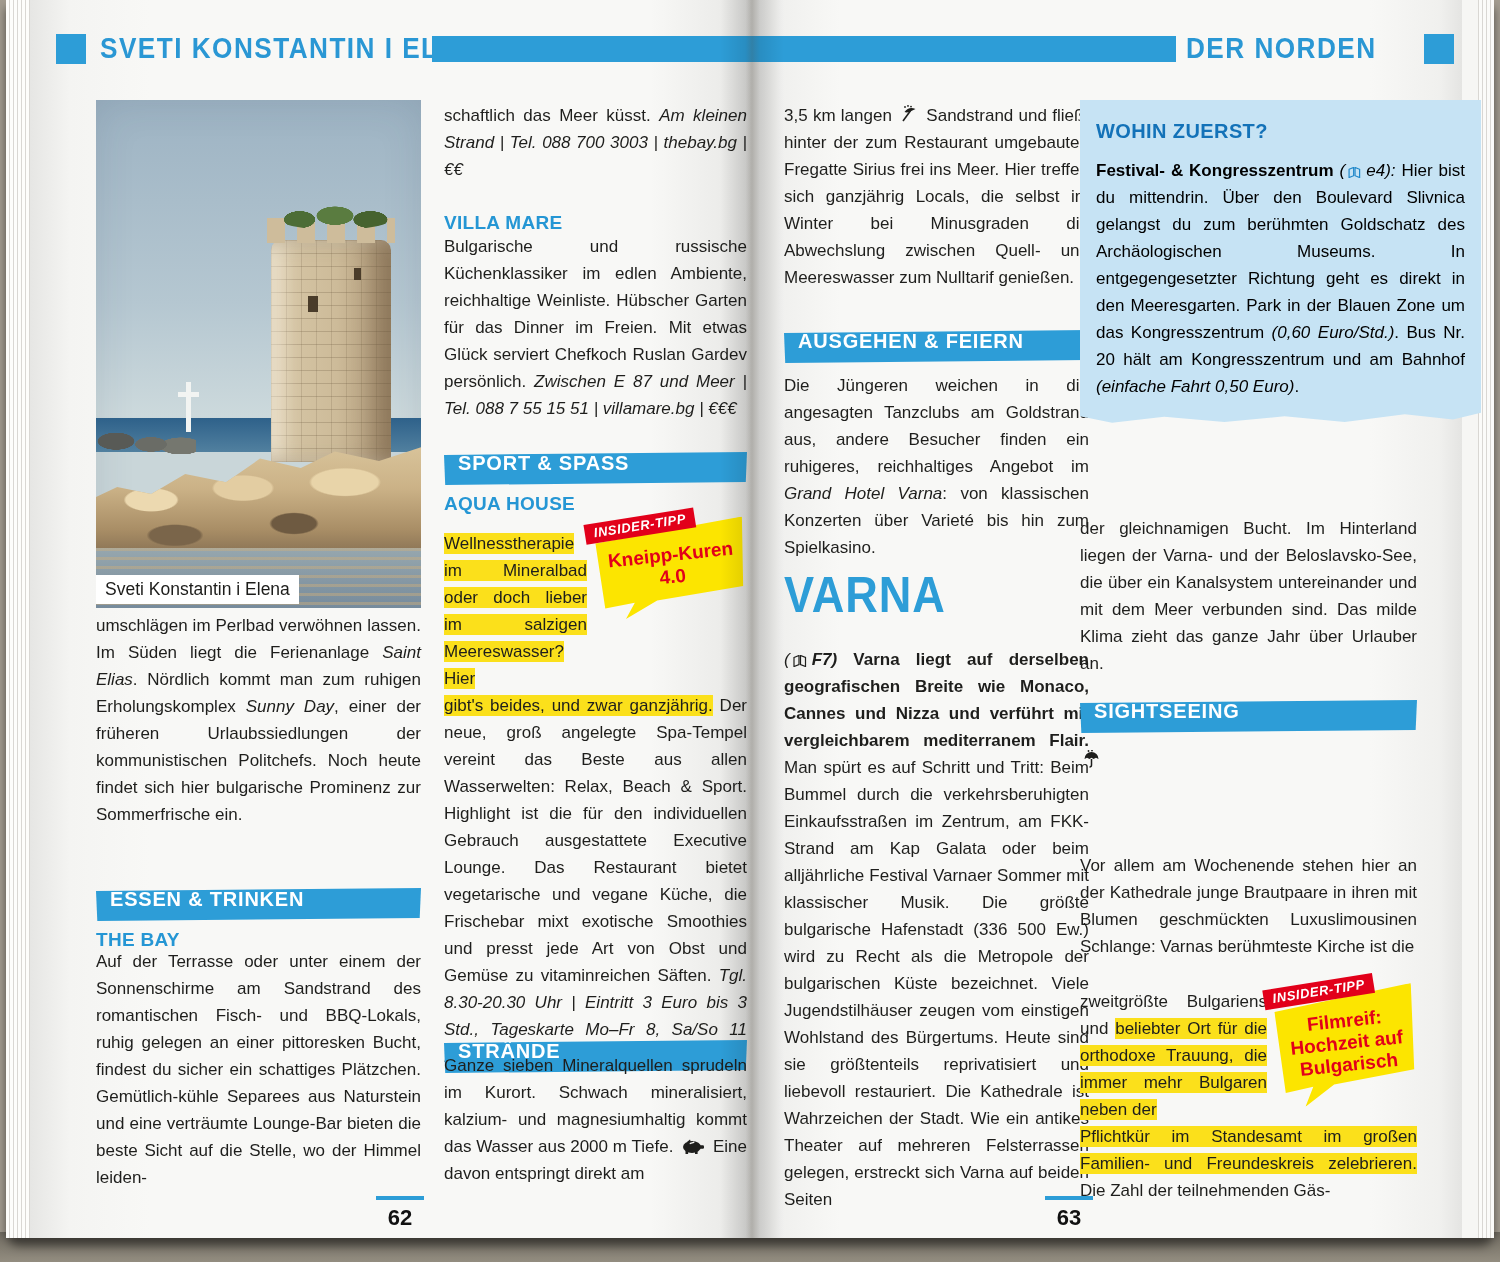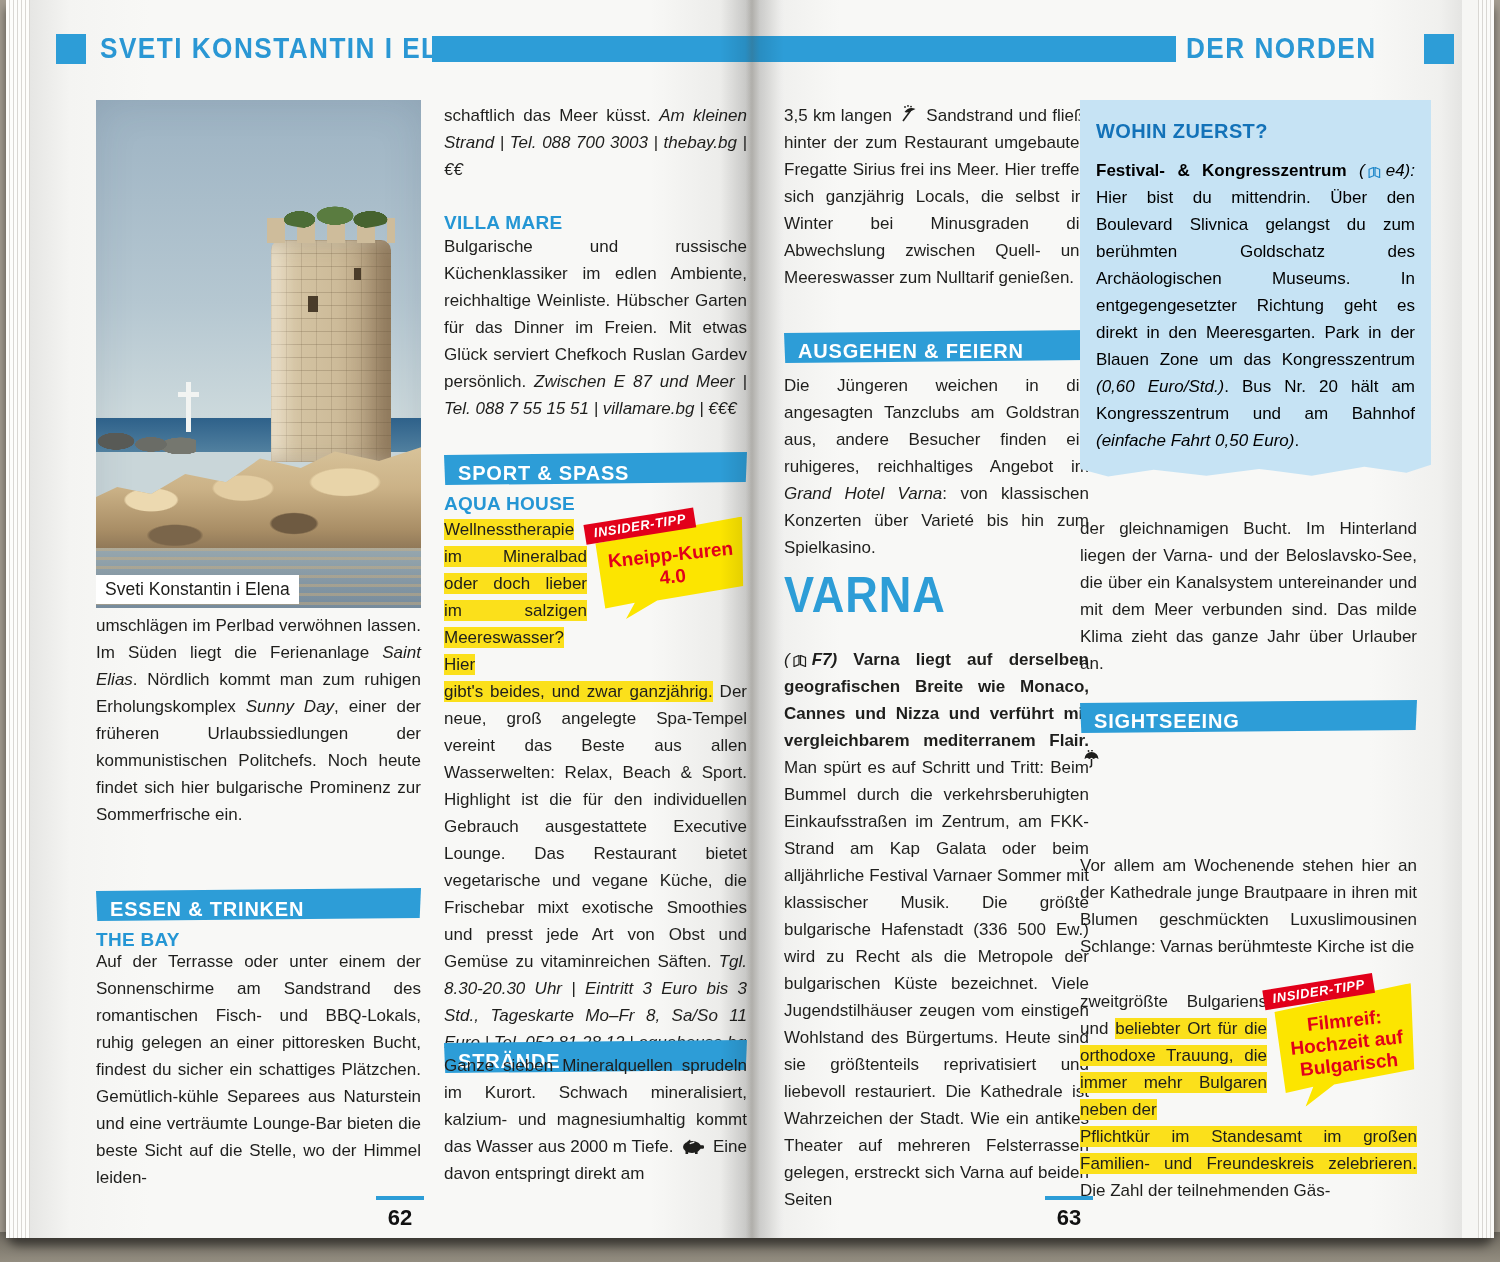--- a/index.html
+++ b/index.html
@@ -26,21 +26,21 @@
   .hdr-sq{position:absolute;width:30px;height:30px;background:#2d9dd7;}
   .hdr-bar{position:absolute;height:26px;background:#2d9dd7;}
   .page-title{position:absolute;font-size:27px;font-weight:700;color:#2a97d4;
         letter-spacing:1.5px;transform:scale(.97,1.1);transform-origin:left top;white-space:nowrap;}
   
   .col{position:absolute;}
   .body-text{font-size:17px;line-height:27px;text-align:justify;hyphens:auto;}
   .it{font-style:italic;}
   .bd{font-weight:700;}
   .hl{background:#fbe01b;box-decoration-break:clone;-webkit-box-decoration-break:clone;padding:1px 0;}
-  .bar{position:absolute;height:33px;background:#2d9dd7;color:#fff;display:flex;align-items:flex-end;
+  .bar{position:absolute;height:33px;background:#2d9dd7;color:#fff;display:flex;align-items:flex-start;
        padding-left:14px;font-size:20px;font-weight:700;letter-spacing:.8px;box-sizing:border-box;
        clip-path:polygon(0 9%,100% 0,99.6% 91%,.4% 100%);}
   .subhead{position:absolute;font-size:19px;font-weight:700;color:#2596d4;letter-spacing:.3px;}
   .varna-title{position:absolute;font-size:47px;font-weight:700;color:#2d9dd7;letter-spacing:1px;
        transform:scale(.96,1.05);transform-origin:left top;}
   .kat-title{position:absolute;font-size:21px;line-height:26px;font-weight:700;color:#2596d4;letter-spacing:.2px;}
   
   .blue-box{position:absolute;background:#c6e3f4;box-sizing:border-box;padding:20px 16px 24px;
        clip-path:polygon(0 0,100% 0,100% 96.5%,93% 98.6%,81% 97%,66% 99.4%,51% 97.6%,36% 99.4%,21% 97.8%,8% 99.6%,0 97.6%);}
   .blue-box .bx-title{font-size:20px;font-weight:700;color:#1372b8;letter-spacing:.4px;margin-bottom:14px;}
@@ -146,21 +146,21 @@
         <div class="subhead" style="left:0;top:212px;">VILLA MARE</div>
         <p class="body-text" style="position:absolute;left:0;top:233px;width:303px;margin:0;"><span>Bulgarische und russische Küchenklassiker im edlen Ambiente, reichhaltige Weinliste. Hübscher Garten für das Dinner im Freien. Mit etwas Glück serviert Chefkoch Ruslan Gardev persönlich. </span><span class="it">Zwischen E 87 und Meer | Tel. 088 7 55 15 51 | villamare.bg | €€€</span></p>
 
         <div class="bar" style="left:0;top:452px;width:303px;">
             <span>SPORT &amp; SPASS</span>
           </div>
         <div class="subhead" style="left:0;top:493px;">AQUA HOUSE</div>
 
         <div style="position:absolute;left:0;top:516px;width:303px;">
           <div class="tip-row">
-            <div class="narrow body-text" style="width:174px;"><span class="hl">Wellnesstherapie im Mineralbad oder doch lieber im salzigen Meereswasser? Hier</span></div>
+            <div class="narrow body-text" style="width:174px;margin-top:14px;"><span class="hl">Wellnesstherapie im Mineralbad oder doch lieber im salzigen Meereswasser? Hier</span></div>
             <div class="tip" style="margin-top:8px;">
               <div class="tip-label">INSIDER-TIPP</div>
               <div class="tip-body">Kneipp-Kuren 4.0</div>
             </div>
           </div>
           <p class="body-text" style="margin:0;"><span class="hl">gibt's beides, und zwar ganzjährig.</span><span> Der neue, groß angelegte Spa-Tempel vereint das Beste aus allen Wasserwelten: Relax, Beach &amp; Sport. Highlight ist die für den individuellen Gebrauch ausgestattete Executive Lounge. Das Restaurant bietet vegetarische und vegane Küche, die Frischebar mixt exotische Smoothies und presst jede Art von Obst und Gemüse zu vitaminreichen Säften. </span><span class="it">Tgl. 8.30-20.30 Uhr | Eintritt 3 Euro bis 3 Std., Tageskarte Mo–Fr 8, Sa/So 11 Euro | Tel. 052 81 28 12 | aquahouse.bg</span></p>
         </div>
 
         <div class="bar" style="left:0;top:1040px;width:303px;">
             <span>STRÄNDE</span>
@@ -203,21 +203,21 @@
 
         <div class="varna-title" style="left:0;top:566px;">VARNA</div>
 
         <p class="body-text" style="position:absolute;left:0;top:646px;width:305px;margin:0;"><span class="it">(</span><svg class="icn" width="16" height="12" viewBox="0 0 16 12">
               <path d="M1 2.5 L6 0.5 L6 9.5 L1 11.5 Z" fill="none" stroke="#1e1e1c" stroke-width="1.2"></path>
               <path d="M7.5 0.5 L12.5 2.5 L12.5 11.5 L7.5 9.5 Z" fill="none" stroke="#1e1e1c" stroke-width="1.2"></path>
             </svg><span class="it bd">F7)</span><span> </span><span class="bd">Varna liegt auf derselben geografischen Breite wie Monaco, Cannes und Nizza und verführt mit vergleichbarem mediterranem Flair.</span><span> Man spürt es auf Schritt und Tritt: Beim Bummel durch die verkehrsberuhigten Einkaufsstraßen im Zentrum, am FKK-Strand am Kap Galata oder beim alljährliche Festival Varnaer Sommer mit klassischer Musik. Die größte bulgarische Hafenstadt (336 500 Ew.) wird zu Recht als die Metropole der bulgarischen Küste bezeichnet. Viele Jugendstilhäuser zeugen vom einstigen Wohlstand des Bürgertums. Heute sind sie größtenteils reprivatisiert und liebevoll restauriert. Die Kathedrale ist Wahrzeichen der Stadt. Wie ein antikes Theater auf mehreren Felsterrassen gelegen, erstreckt sich Varna auf beiden Seiten</span></p>
       </div>
 
       <div class="col" style="left:330px;top:0;width:337px;">
-        <div class="blue-box" style="left:0;top:100px;width:351px;">
+        <div class="blue-box" style="left:0;top:100px;width:401px;">
           <div class="bx-title">WOHIN ZUERST?</div>
           <div class="bx-body"><span class="bd">Festival- &amp; Kongresszentrum </span><span class="it">(</span><svg class="icn" width="15" height="11" viewBox="0 0 16 12">
                 <path d="M1 2.5 L6 0.5 L6 9.5 L1 11.5 Z" fill="none" stroke="#1f87c9" stroke-width="1.3"></path>
                 <path d="M7.5 0.5 L12.5 2.5 L12.5 11.5 L7.5 9.5 Z" fill="none" stroke="#1f87c9" stroke-width="1.3"></path>
               </svg><span class="it">e4):</span><span> Hier bist du mittendrin. Über den Boulevard Slivnica gelangst du zum berühmten Goldschatz des Archäologischen Museums. In entgegengesetzter Richtung geht es direkt in den Meeresgarten. Park in der Blauen Zone um das Kongresszentrum </span><span class="it">(0,60 Euro/Std.)</span><span>. Bus Nr. 20 hält am Kongresszentrum und am Bahnhof </span><span class="it">(einfache Fahrt 0,50 Euro)</span><span>.</span></div>
         </div>
 
         <p class="body-text" style="position:absolute;left:0;top:515px;width:337px;margin:0;">der gleichnamigen Bucht. Im Hinterland liegen der Varna- und der Beloslavsko-See, die über ein Kanalsystem untereinander und mit dem Meer verbunden sind. Das milde Klima zieht das ganze Jahr über Urlauber an.</p>
 
         <div class="bar" style="left:0;top:700px;width:337px;">

